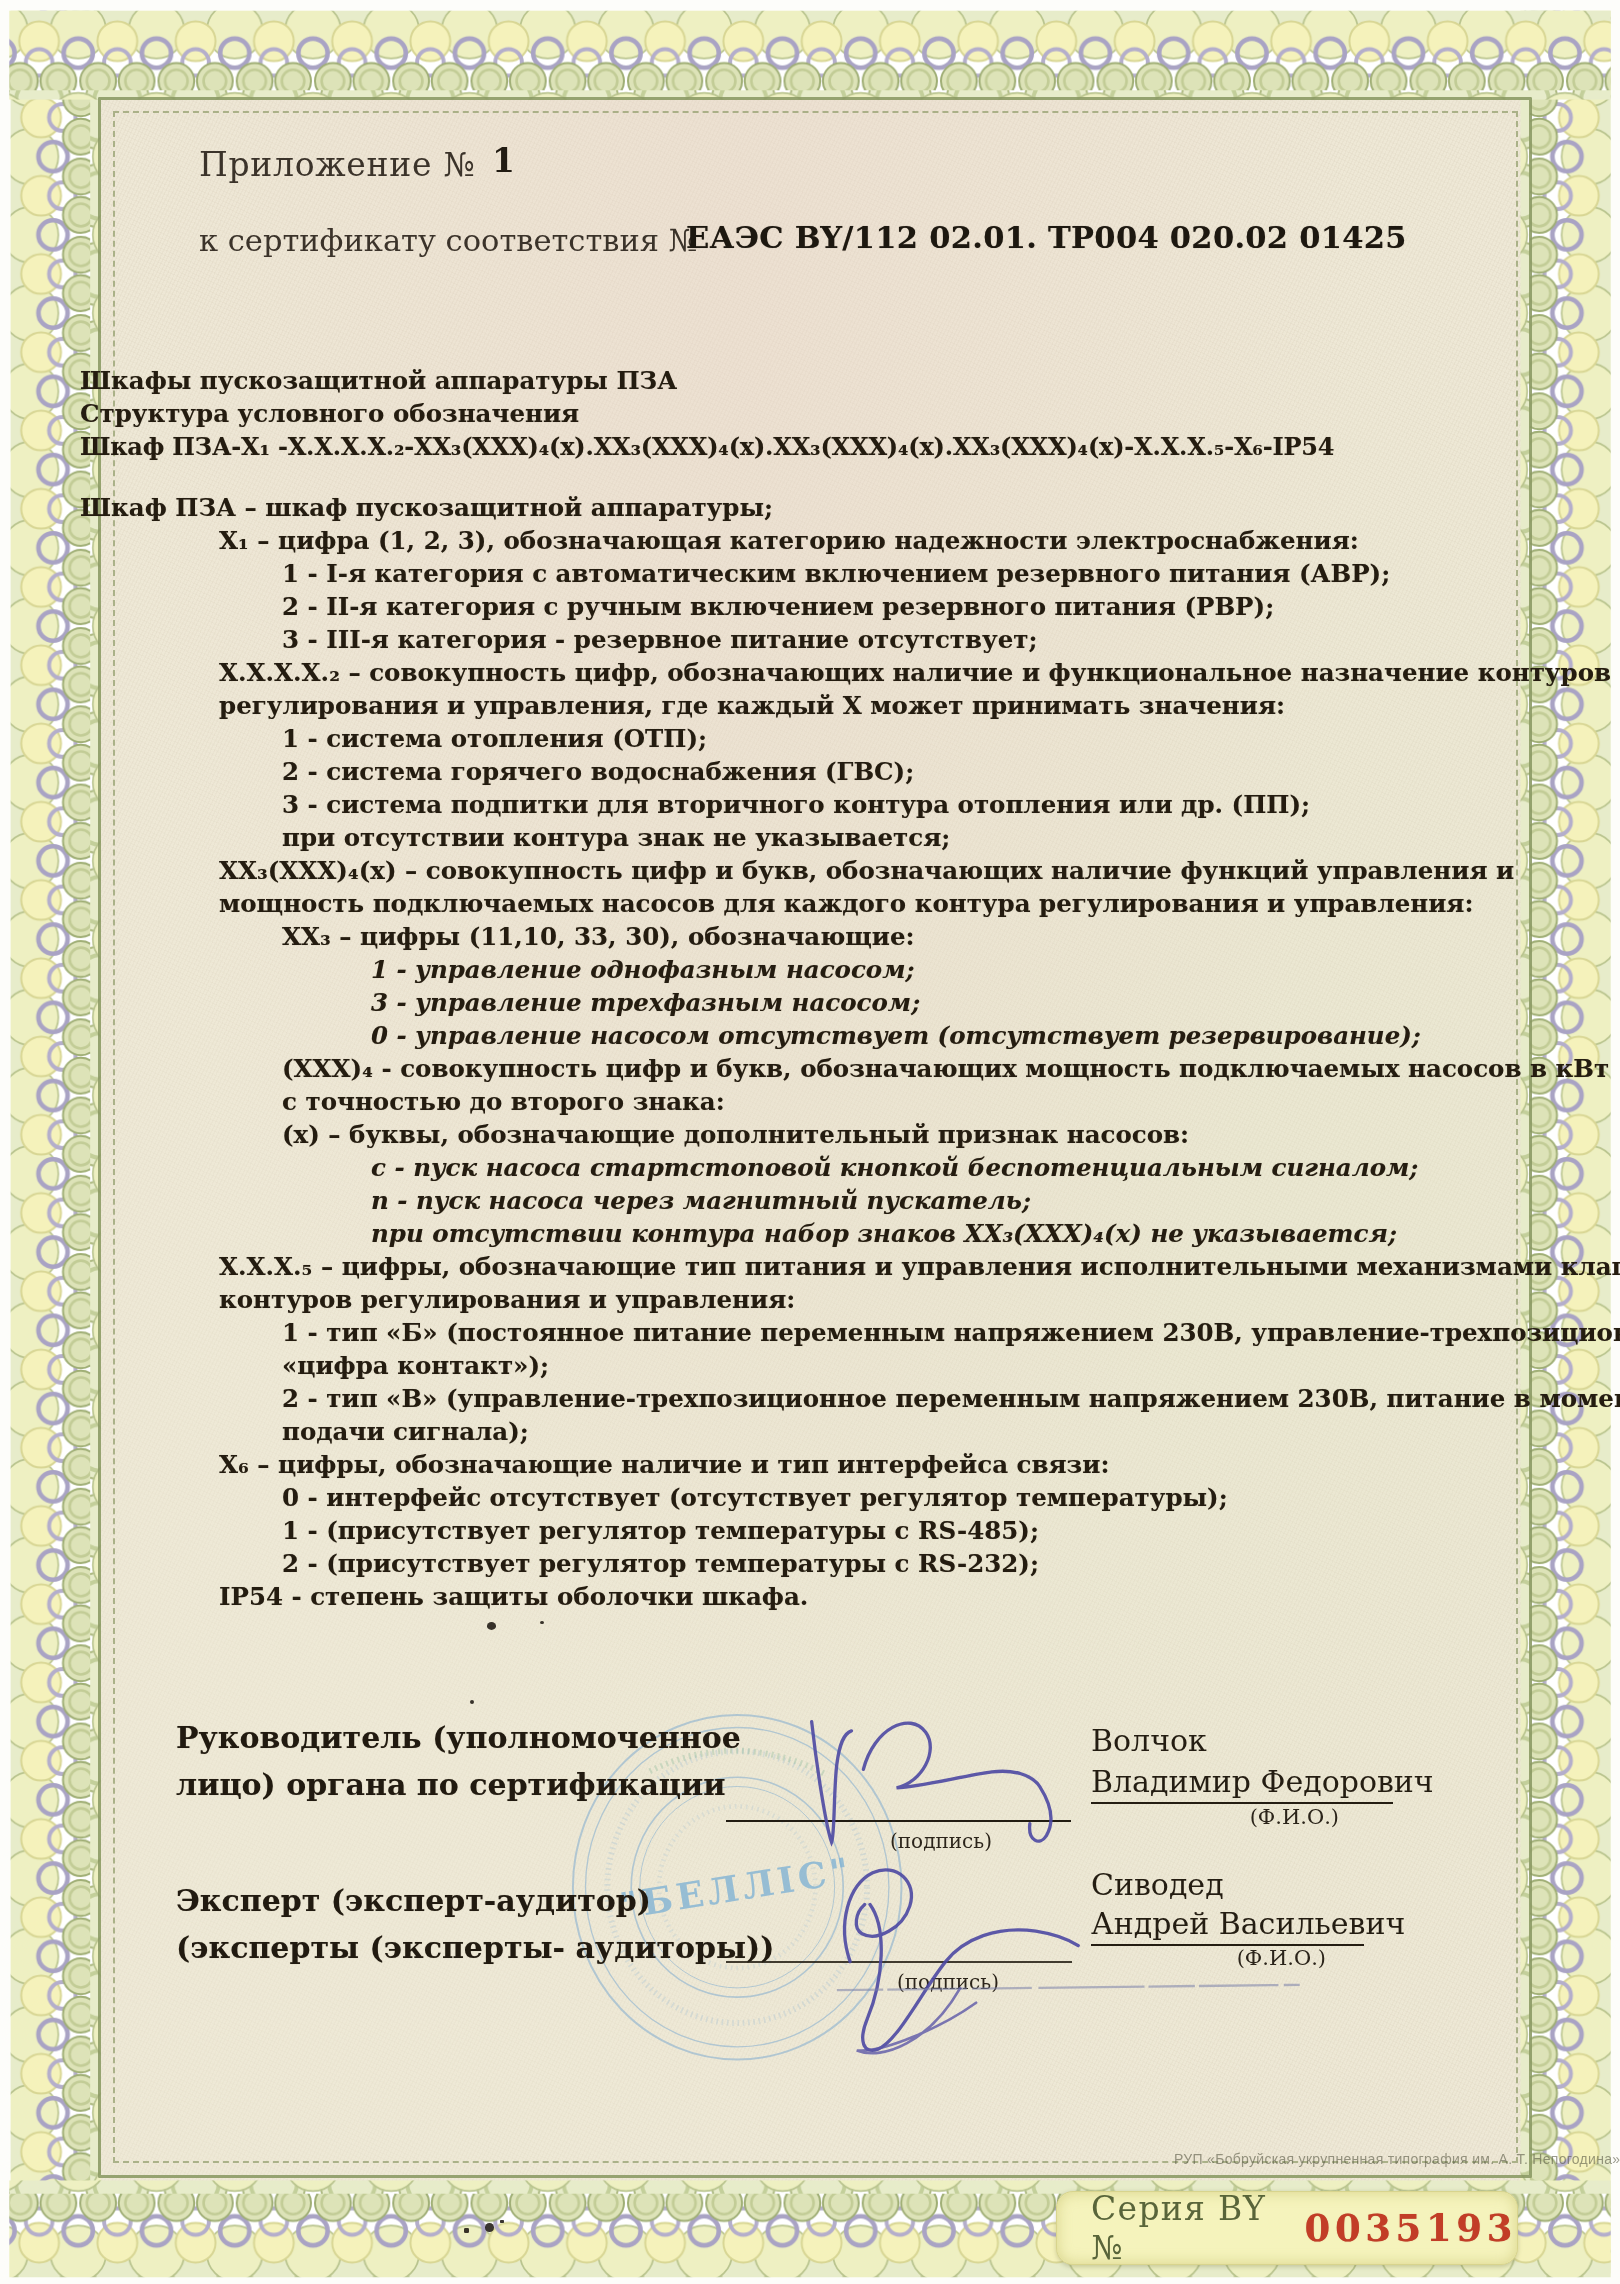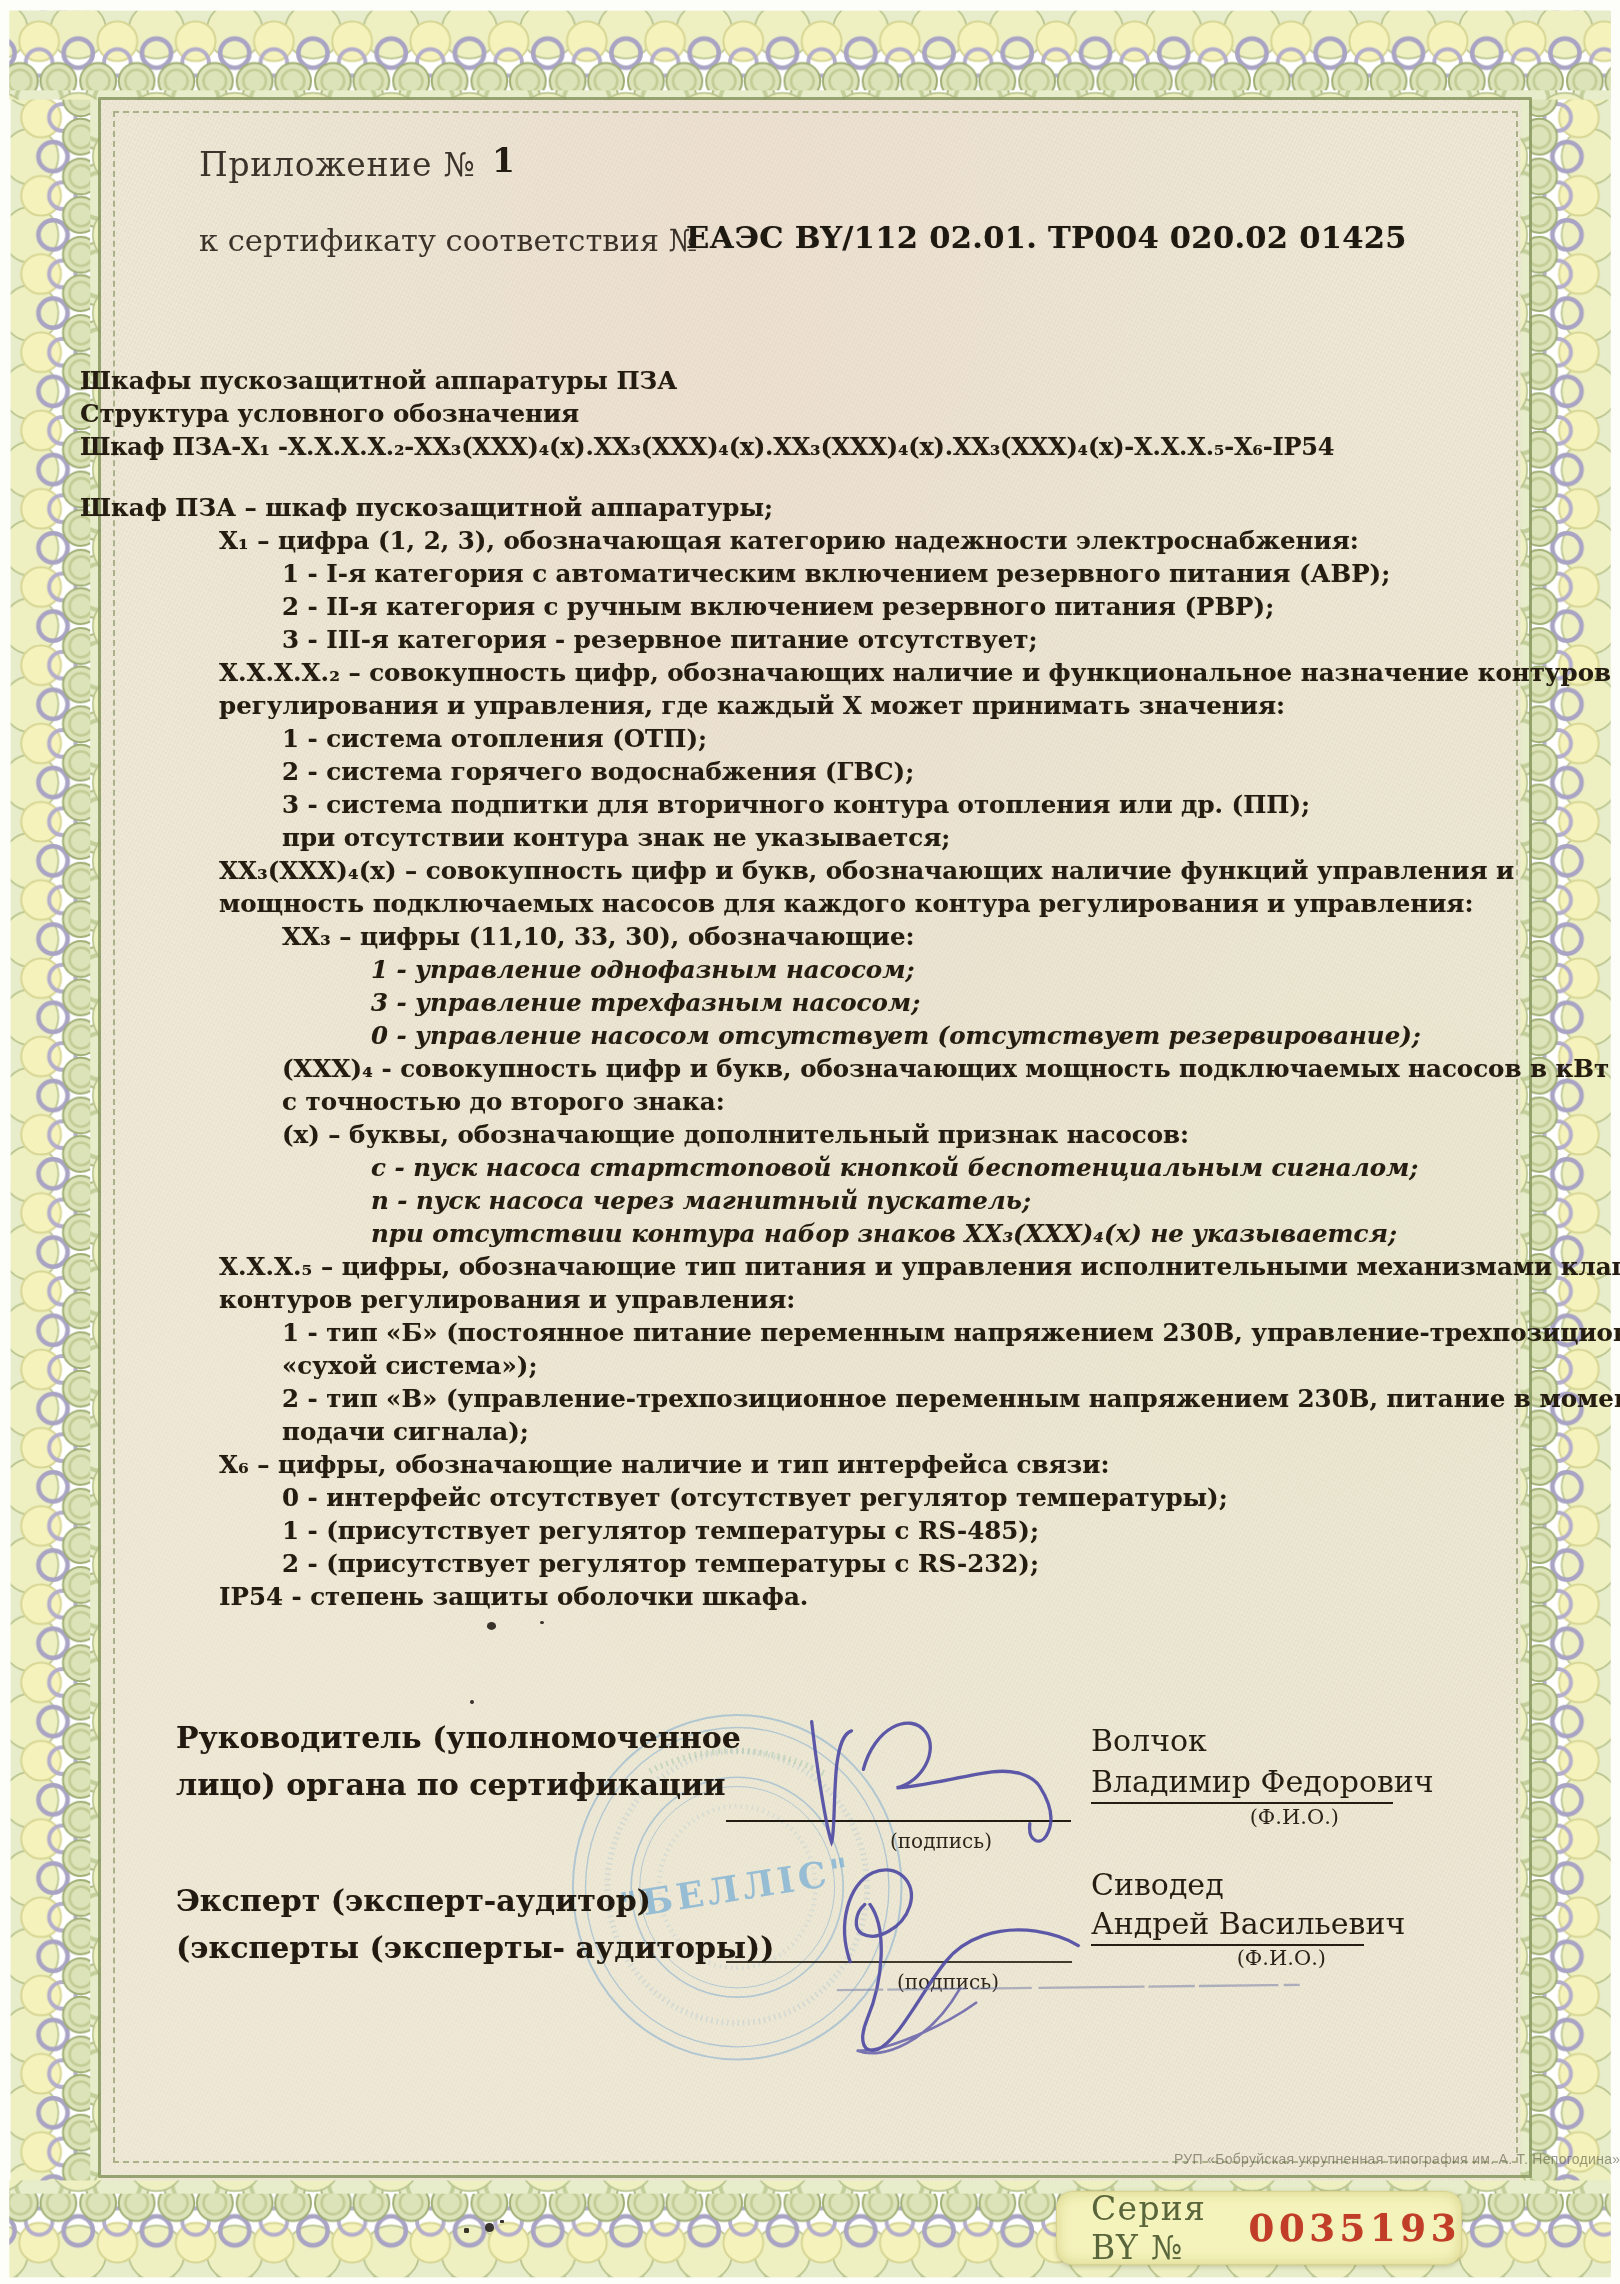--- a/index.html
+++ b/index.html
@@ -43,21 +43,21 @@
   .sig-line{border-bottom:2px solid #221c12;height:0;}
   .sig-line2{border-bottom:2px solid rgba(34,28,18,.85);}
   .caption{font-size:20px;color:#2b241a;text-align:right;width:199px;}
   .fio-name{left:1091px;font-size:30px;color:#241d12;white-space:nowrap;}
   .fio-underlined{border-bottom:2px solid #241d12;padding-bottom:2.7px;}
   
   .dot{position:absolute;background:#17120c;border-radius:50%;opacity:.85;}
   
   .printer-note{left:1174px;top:2151px;width:385px;font-size:14px;color:rgba(88,88,68,.6);
      letter-spacing:0.3px;white-space:nowrap;font-family:Liberation Sans, sans-serif;}
-  .serial-box{left:1056px;top:2191px;width:406px;height:74px;border-radius:17px;
+  .serial-box{left:1056px;top:2191px;width:462px;height:74px;border-radius:17px;
      background:#f5f3bc;border:0.7px solid #d8d48d;
      box-shadow:inset 0 0 13.3px rgba(188,182,90,.5), 0 1.3px 4px rgba(90,90,40,.25);
      display:flex;align-items:center;justify-content:flex-start;padding-left:34px;box-sizing:border-box;z-index:9;}
   .serial-label{font-size:33px;color:#59653a;letter-spacing:1.3px;}
   .serial-number{font-size:37px;color:#c23d27;font-weight:700;letter-spacing:4.6px;margin-left:28px;
      text-shadow:0 0 0.7px rgba(160,40,20,.5);}
   svg text{font-family:"DejaVu Serif","Liberation Serif",serif;}
 </style>
 </head>
 <body>
@@ -143,21 +143,21 @@
       <div class="bline i3">0 - управление насосом отсутствует (отсутствует резервирование);</div>
       <div class="bline i2">(ХХХ)₄ - совокупность цифр и букв, обозначающих мощность подключаемых насосов в кВт</div>
       <div class="bline i2">с точностью до второго знака:</div>
       <div class="bline i2">(х) – буквы, обозначающие дополнительный признак насосов:</div>
       <div class="bline i3">с - пуск насоса стартстоповой кнопкой беспотенциальным сигналом;</div>
       <div class="bline i3">п - пуск насоса через магнитный пускатель;</div>
       <div class="bline i3">при отсутствии контура набор знаков ХХ₃(ХХХ)₄(х) не указывается;</div>
       <div class="bline i1">Х.Х.Х.₅ – цифры, обозначающие тип питания и управления исполнительными механизмами клапанов</div>
       <div class="bline i1">контуров регулирования и управления:</div>
       <div class="bline i2">1 - тип «Б» (постоянное питание переменным напряжением 230В, управление-трехпозиционное</div>
-      <div class="bline i2">«сухой система»);</div>
+      <div class="bline i2">«цифра контакт»);</div>
       <div class="bline i2">2 - тип «В» (управление-трехпозиционное переменным напряжением 230В, питание в момент</div>
       <div class="bline i2">подачи сигнала);</div>
       <div class="bline i1">Х₆ – цифры, обозначающие наличие и тип интерфейса связи:</div>
       <div class="bline i2">0 - интерфейс отсутствует (отсутствует регулятор температуры);</div>
       <div class="bline i2">1 - (присутствует регулятор температуры с RS-485);</div>
       <div class="bline i2">2 - (присутствует регулятор температуры с RS-232);</div>
       <div class="bline i1">IP54 - степень защиты оболочки шкафа.</div>
     </div>
 
   <svg class="abs" style="left:557px;top:1698px;" width="371" height="385" viewBox="0 0 560 580">

